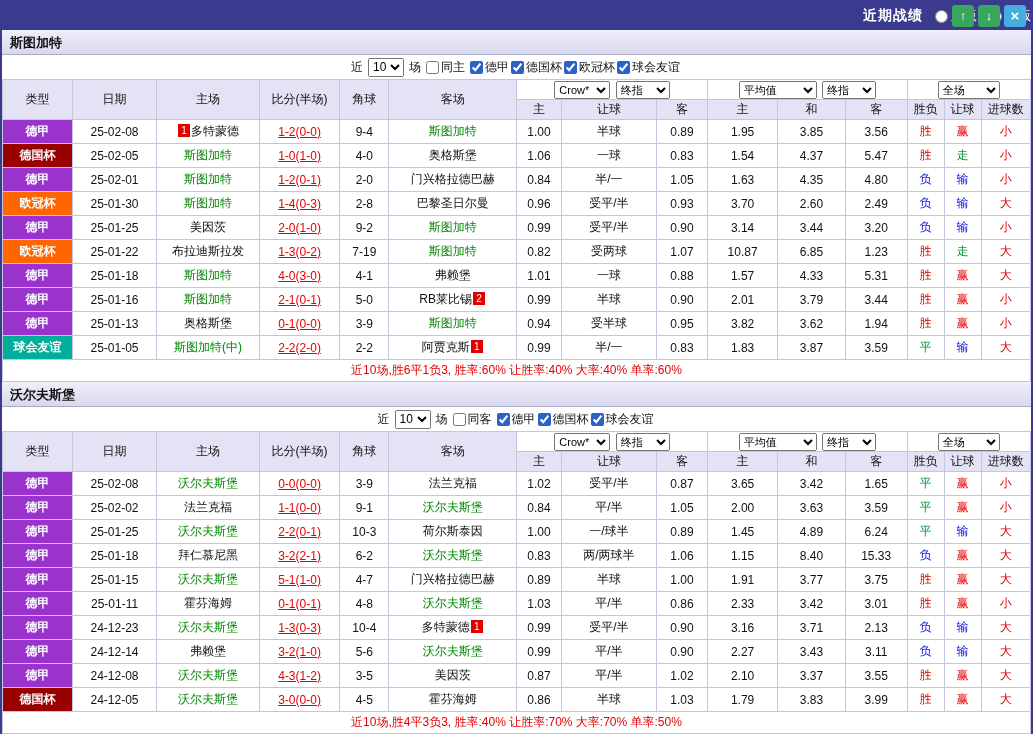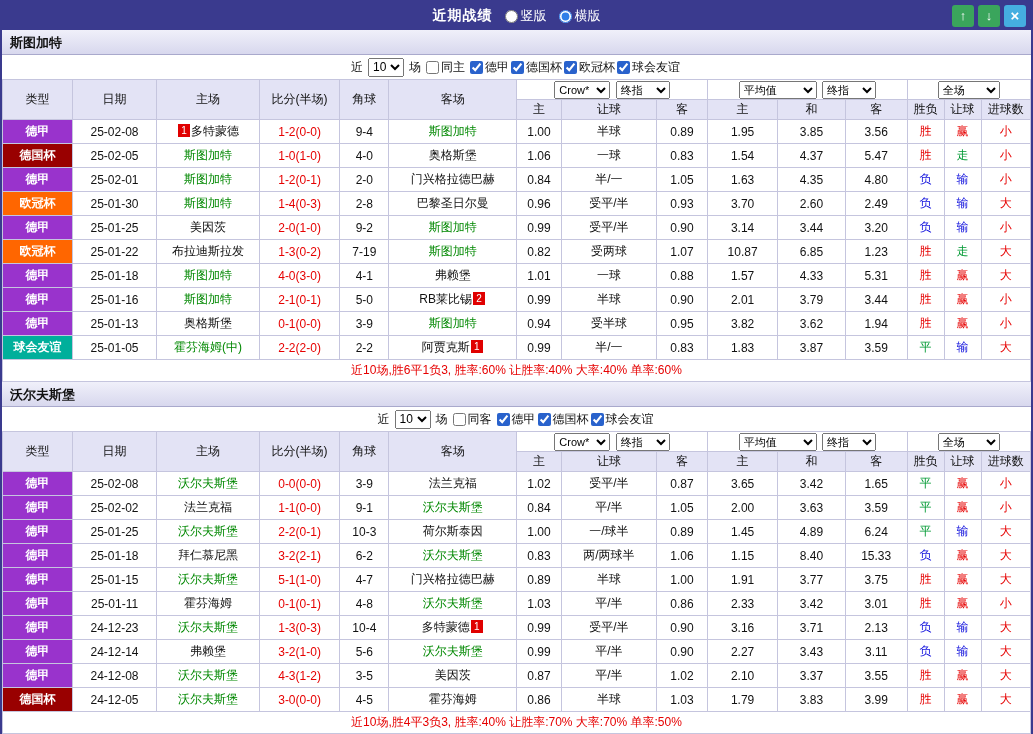--- a/index.html
+++ b/index.html
@@ -2,21 +2,21 @@
 <html><head>
 <meta charset="utf-8">
 <style>
   * { box-sizing: border-box; }
   html,body { margin:0; padding:0; background:#fff; }
   body { width:1033px; font-family:"Liberation Sans","DejaVu Sans",sans-serif; }
   .window { width:1033px; border:2px solid #3a3a8e; background:#fff; }
 
   
   .titlebar { height:28px; background:#3a3a8e; display:flex; align-items:center; position:relative; color:#fff; }
-  .titlebar-center { flex:1; display:flex; justify-content:center; align-items:center; gap:12px; font-size:13px; }
+  .titlebar-center { flex:1; display:flex; justify-content:flex-end; align-items:center; gap:12px; font-size:13px; }
   .title { font-weight:bold; font-size:14px; letter-spacing:1px; }
   .radio-label { display:inline-flex; align-items:center; gap:3px; cursor:pointer; }
   input[type=radio] { accent-color:#2f7fe8; margin:0; width:13px; height:13px; }
   .titlebar-buttons { position:absolute; right:5px; top:3px; display:flex; gap:4px; }
   .tb-btn { width:22px; height:22px; border:none; border-radius:3px; color:#fff; font-size:13px; font-weight:bold; cursor:pointer; padding:0; line-height:20px; text-align:center; }
   .tb-btn.up, .tb-btn.down { background:#3aa55c; }
   .tb-btn.close { background:#45aee0; font-size:15px; }
 
   
   .section-header { height:25px; line-height:25px; padding-left:8px; background:linear-gradient(#f0f0fa,#d8d8ee); border-bottom:1px solid #a9a9cc; font-size:13px; font-weight:bold; color:#111; }
@@ -29,21 +29,21 @@
 
   
   table.results-table { width:100%; border-collapse:collapse; table-layout:fixed; }
   .results-table th, .results-table td { border:1px solid #c5c5de; text-align:center; font-size:12px; font-weight:normal; padding:0 2px; overflow:hidden; white-space:nowrap; color:#111; }
   thead th { background:#e3e3f5; height:20px; }
   thead th.white { background:#fff; }
   thead select { font-size:11px; height:18px; margin:0 1px; }
   .sel-company { width:56px; } .sel-final { width:54px; } .sel-avg { width:78px; } .sel-full { width:62px; }
   tbody td { height:24px; background:#fff; }
   td.league { color:#fff; font-weight:bold; padding:0; }
-  td.score { color:#e60000; }
+  td.score { color:#e60000;text-decoration:underline; }
   .focus-team { color:#008800; }
   .num-badge { display:inline-block; background:#e00000; color:#fff; font-size:10px; min-width:12px; height:13px; line-height:13px; padding:0 1px; margin:0 1px; vertical-align:1px; }
   tfoot td.summary { color:#e60000; height:22px; font-size:12px; border-left:1px solid #c5c5de; border-right:1px solid #c5c5de; }
 </style>
 </head>
 <body>
 
 <div class="window">
   <div class="titlebar">
     <div class="titlebar-center">
@@ -304,21 +304,21 @@
     <td class="avg">3.62</td>
     <td class="avg">1.94</td>
     <td class="res" style="color: rgb(230, 0, 0);">胜</td>
     <td class="res" style="color: rgb(230, 0, 0);">赢</td>
     <td class="res" style="color: rgb(230, 0, 0);">小</td>
   </tr>
 
   <tr class="match-row">
     <td class="league" style="background: rgb(0, 175, 155);">球会友谊</td>
     <td class="date">25-01-05</td>
-    <td class="team home"><span class="focus-team">霍芬海姆(中)</span></td>
+    <td class="team home"><span class="focus-team">斯图加特(中)</span></td>
     <td class="score">2-2(2-0)</td>
     <td class="corners">2-2</td>
     <td class="team away"><span>阿贾克斯</span><span class="num-badge">1</span></td>
     <td class="odd">0.99</td>
     <td class="odd hdp">半/一</td>
     <td class="odd">0.83</td>
     <td class="avg">1.83</td>
     <td class="avg">3.87</td>
     <td class="avg">3.59</td>
     <td class="res" style="color: rgb(0, 153, 51);">平</td>

